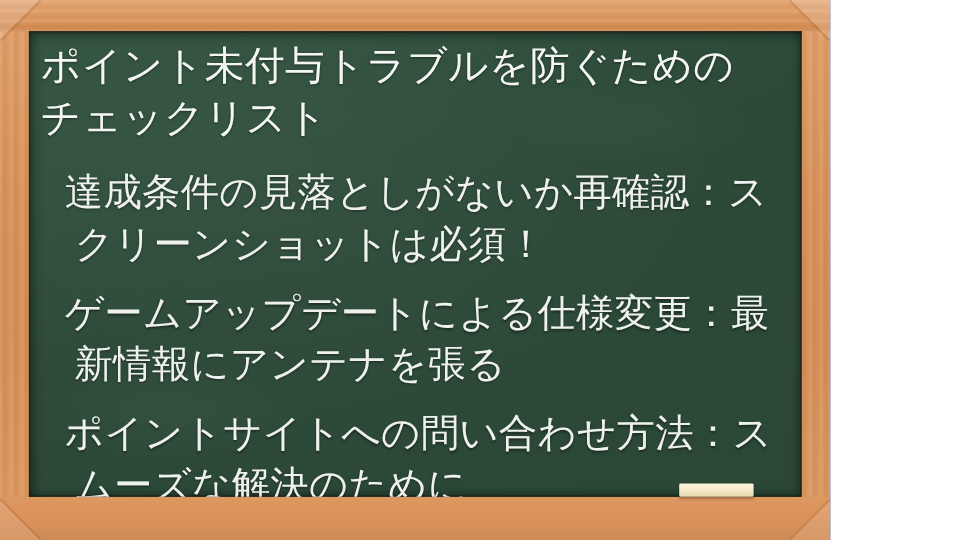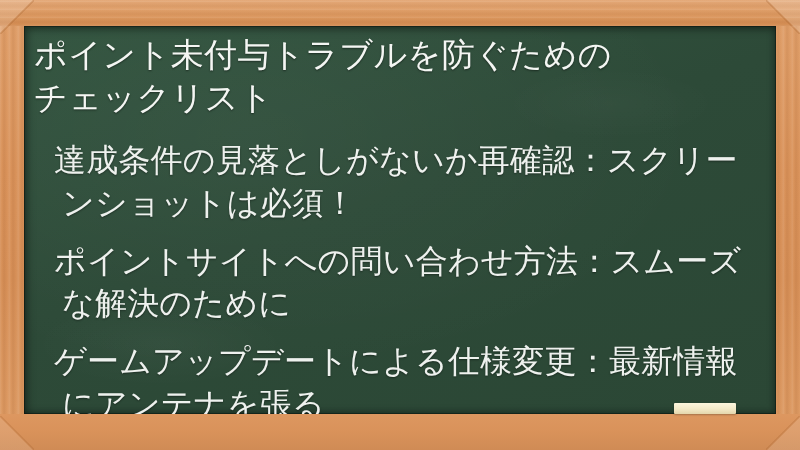--- a/index.html
+++ b/index.html
@@ -8,21 +8,21 @@
   html, body {
     width:800px; height:450px;
     overflow:hidden;
     background:#ffffff;
     font-family:"Liberation Sans","DejaVu Sans",sans-serif;
   }
 
   
   #slide {
     position:relative;
-    width:800px;
+    width:692px;
     height:450px;
     background:#3b82f6;
     overflow:hidden;
   }
 
   
   #frame-wood {
     position:absolute;
     inset:0;
     background:
@@ -161,22 +161,22 @@
   <div id="board">
     <div id="board-dust"></div>
 
     <div id="content">
 
       <h1 id="title">ポイント未付与トラブルを防ぐための
 チェックリスト</h1>
 
       <ul id="list">
         <li>達成条件の見落としがないか再確認：スクリーンショットは必須！</li>
+        <li>ゲームアップデートによる仕様変更：最新情報にアンテナを張る</li>
         <li>ポイントサイトへの問い合わせ方法：スムーズな解決のために</li>
-        <li>ゲームアップデートによる仕様変更：最新情報にアンテナを張る</li>
       </ul>
 
     </div>
   </div>
 
   <div id="chalk-stick"></div>
 
 </div>
 
 </body></html>

